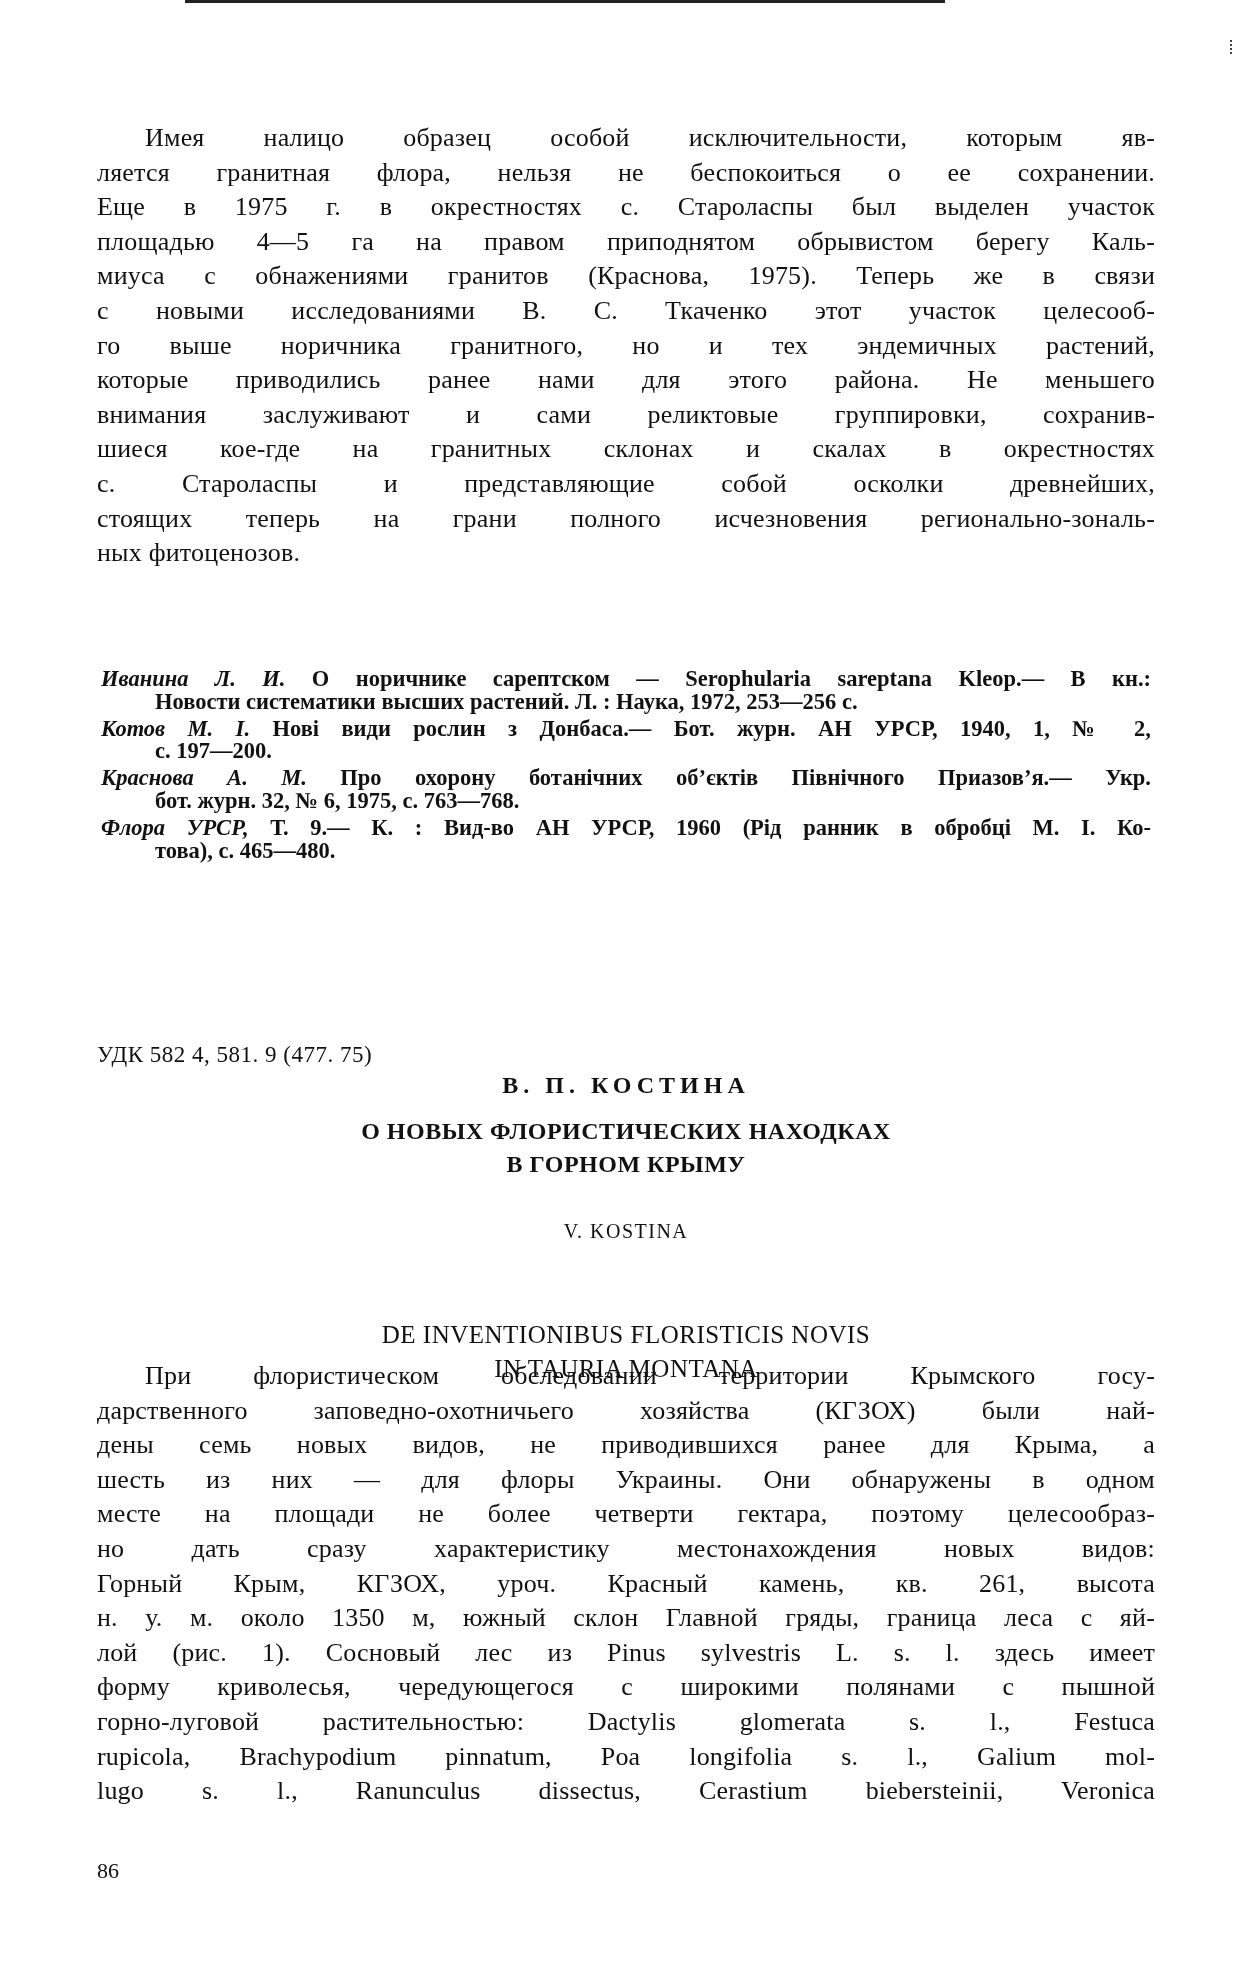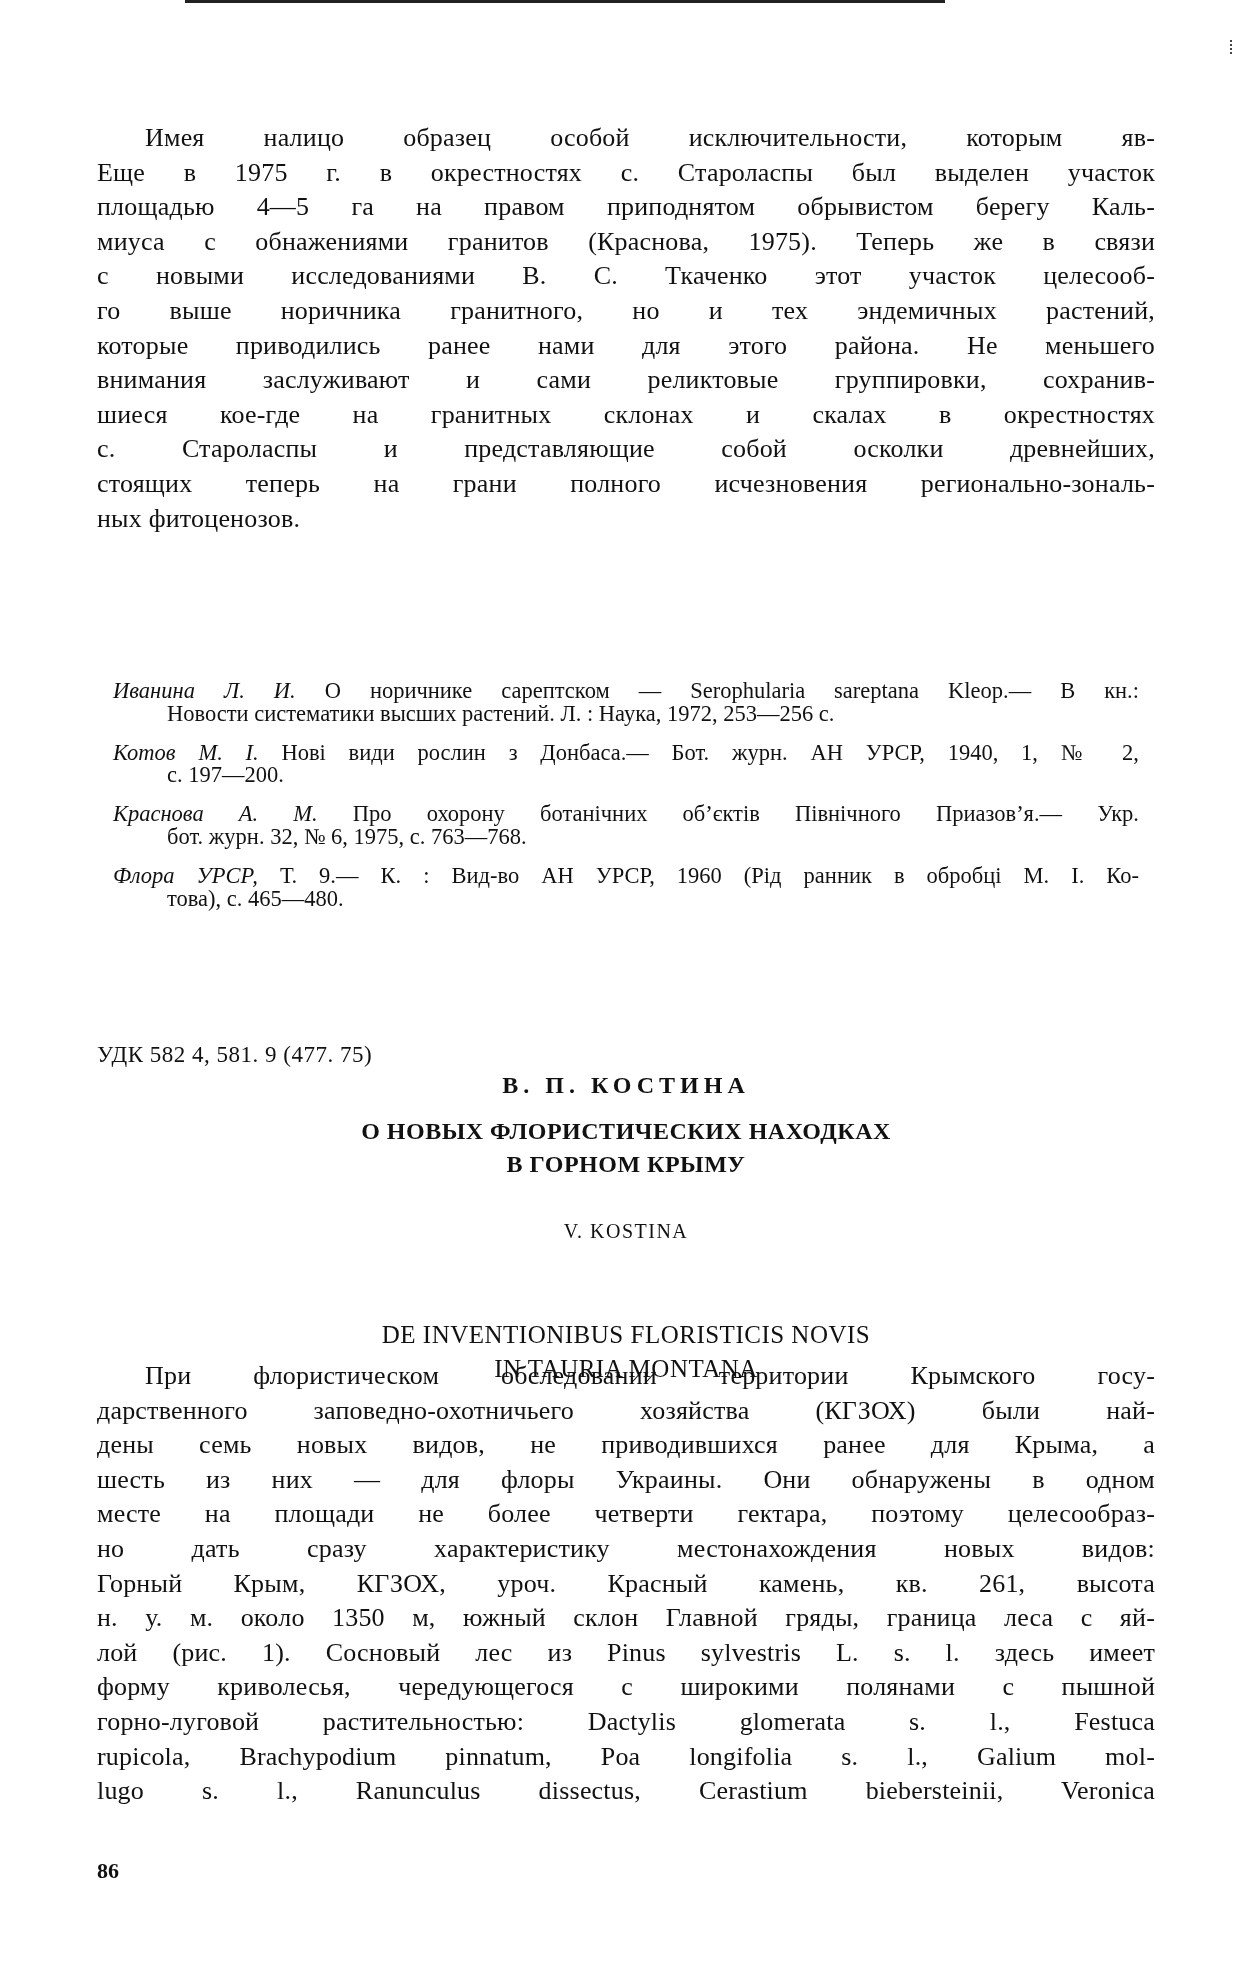--- a/index.html
+++ b/index.html
@@ -8,40 +8,41 @@
     font-family: "Liberation Serif", "DejaVu Serif", serif; color: #111;
   }
   .top-rule { position: absolute; left: 185px; top: 0; width: 760px; height: 3px; background: #222; }
   .edge-mark { position: absolute; right: 8px; top: 40px; width: 3px; height: 14px; border-left: 2px dotted #444; }
   .block { position: absolute; left: 97px; width: 1058px; }
   .para p {
     margin: 0; font-size: 26px; line-height: 34.6px; text-align: justify;
     text-align-last: justify; letter-spacing: 0.2px; white-space: nowrap;
   }
   .para p.last { text-align-last: left; }
-  .refs .ref { font-size: 22.5px; line-height: 22.8px; margin: 16px; }
+  .refs .ref { font-size: 22.5px; line-height: 22.8px; margin: 4px; font-weight: bold; }
   .refs .line { display: block; text-align: justify; text-align-last: justify; white-space: nowrap; }
   .refs .line.cont { padding-left: 54px; text-align-last: left; }
   .refs .author { font-style: italic; }
   .udk { position: absolute; left: 97px; top: 1030px; font-size: 23px; letter-spacing: 0.5px; margin-top: 12px; }
   .centered { position: absolute; left: 97px; width: 1058px; text-align: center; }
   .author-ru { top: 1072px; font-size: 24px; font-weight: bold; letter-spacing: 5px; }
   .title-ru { top: 1115px; font-size: 24px; font-weight: bold; line-height: 33px; letter-spacing: 0.5px; }
   .author-lat { top: 1220px; font-size: 20px; letter-spacing: 1.5px; }
   .title-lat { top: 1318px; font-size: 25px; line-height: 34px; letter-spacing: 0.5px; }
-  .page-num { position: absolute; left: 97px; top: 1858px; font-size: 22px; font-weight: bold; }
+  .page-num { position: absolute; left: 97px; top: 1858px; font-size: 22px; font-weight: normal; }
 </style>
 </head>
 <body>
 
 <div class="top-rule"></div>
 <div class="edge-mark"></div>
 
 <div class="block para" style="top:121px;">
   <p style="text-indent:48px;">Имея налицо образец особой исключительности, которым яв-</p>
+  <p>ляется гранитная флора, нельзя не беспокоиться о ее сохранении.</p>
   <p>Еще в 1975 г. в окрестностях с. Староласпы был выделен участок</p>
   <p>площадью 4—5 га на правом приподнятом обрывистом берегу Каль-</p>
   <p>миуса с обнажениями гранитов (Краснова, 1975). Теперь же в связи</p>
   <p>с новыми исследованиями В. С. Ткаченко этот участок целесооб-</p>
   <p>го выше норичника гранитного, но и тех эндемичных растений,</p>
   <p>которые приводились ранее нами для этого района. Не меньшего</p>
   <p>внимания заслуживают и сами реликтовые группировки, сохранив-</p>
   <p>шиеся кое-где на гранитных склонах и скалах в окрестностях</p>
   <p>с. Староласпы и представляющие собой осколки древнейших,</p>
   <p>стоящих теперь на грани полного исчезновения регионально-зональ-</p>

